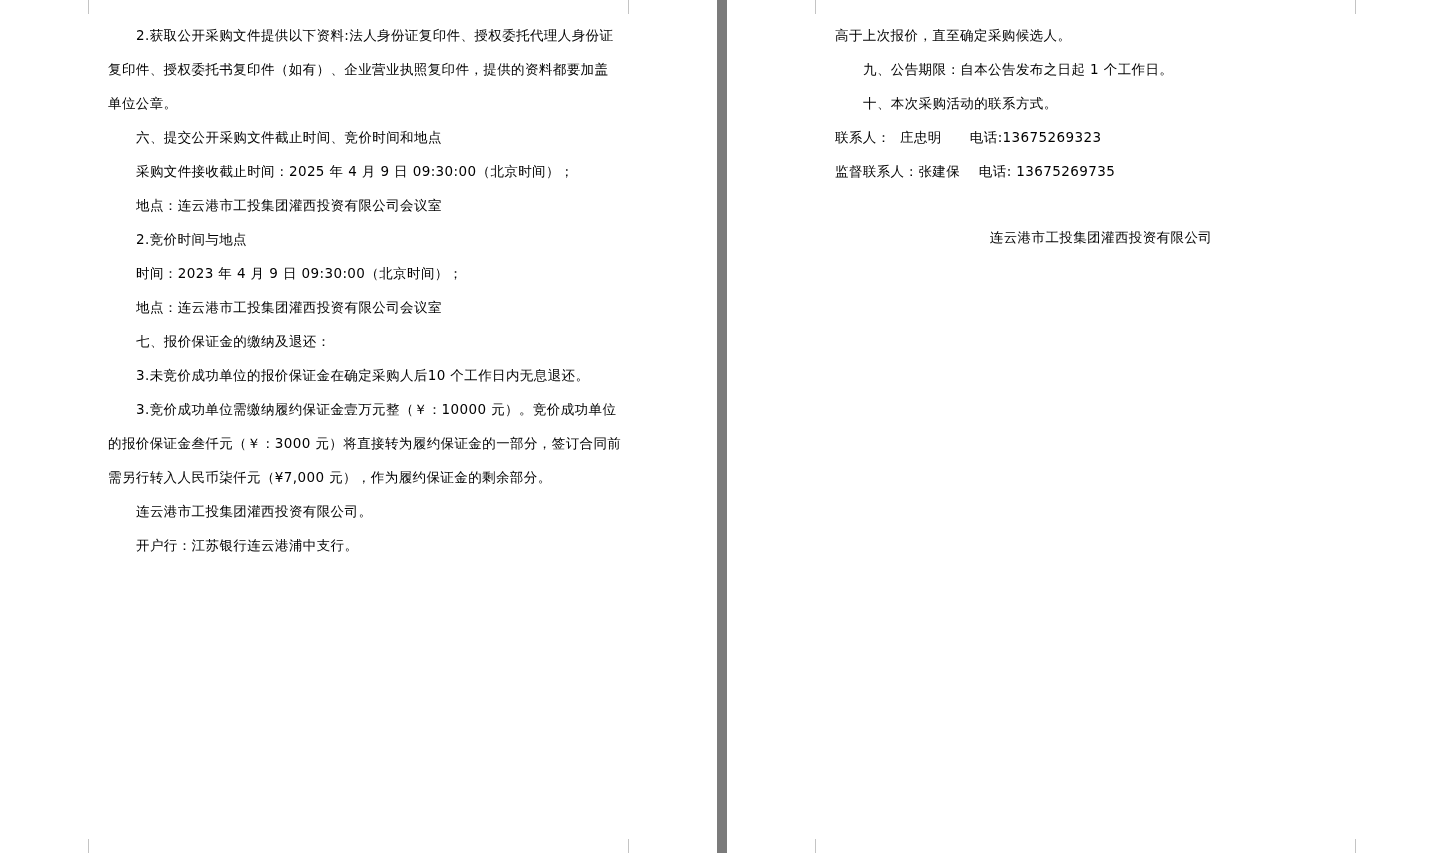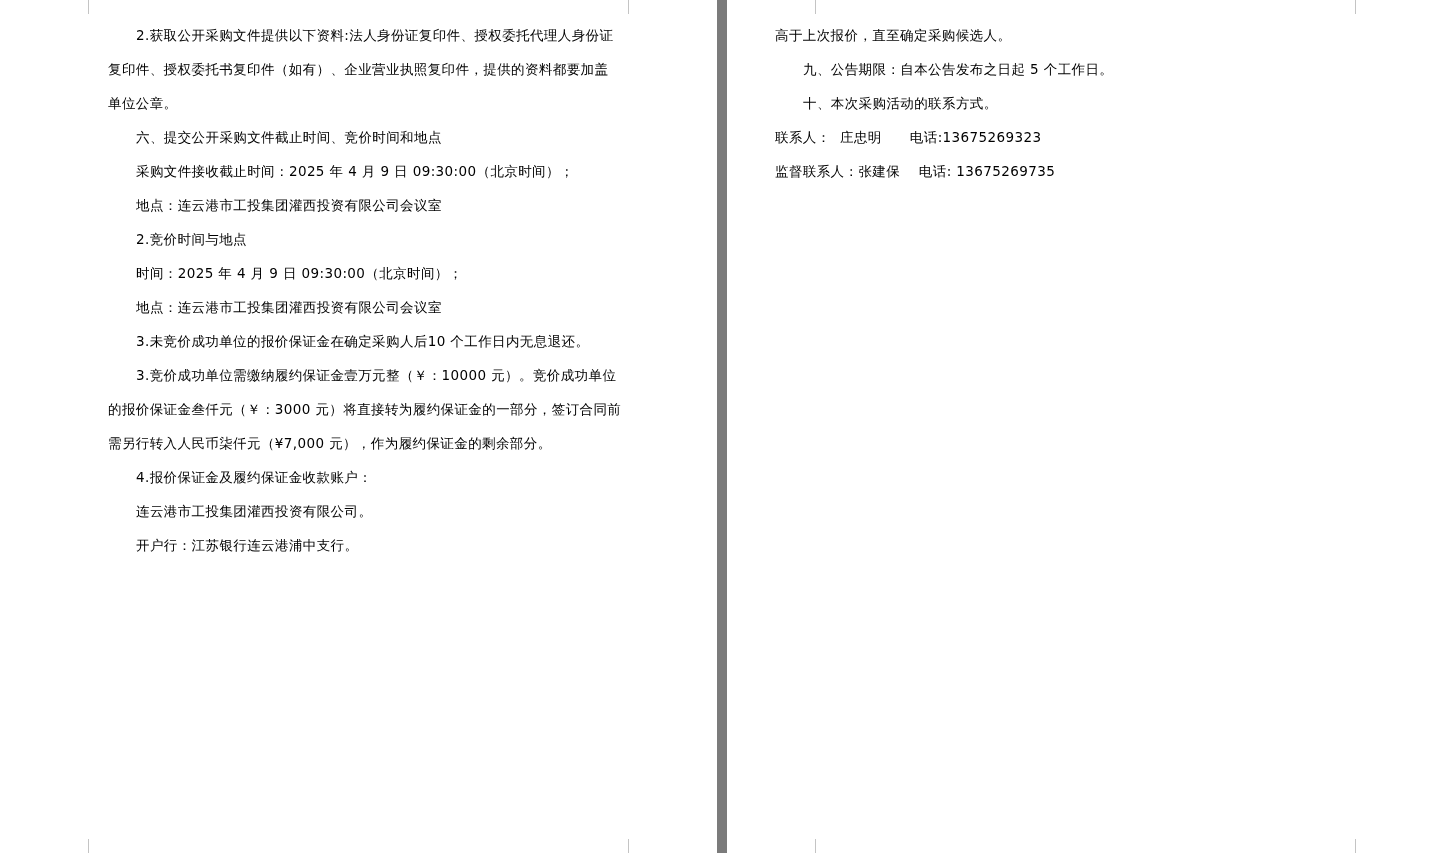--- a/index.html
+++ b/index.html
@@ -22,21 +22,21 @@
   }
   .page {
     position: relative;
     background: #ffffff;
     width: 717px;
     height: 853px;
     box-sizing: border-box;
     overflow: hidden;
   }
   .page-left  { padding: 18px 95px 0 108px; }
-  .page-right { padding: 18px 95px 0 48px; }
+  .page-right { padding: 18px 95px 0 108px; }
 
   
   .mark {
     position: absolute;
     border-color: #c9c9c9;
     border-style: solid;
     border-width: 0;
     width: 14px;
     height: 14px;
   }
@@ -75,42 +75,43 @@
     <div class="mark tr"></div>
     <div class="mark bl"></div>
     <div class="mark br"></div>
 
     <div class="body-text">
       <p class="ind">2.获取公开采购文件提供以下资料:法人身份证复印件、授权委托代理人身份证复印件、授权委托书复印件（如有）、企业营业执照复印件，提供的资料都要加盖单位公章。</p>
       <p class="ind">六、提交公开采购文件截止时间、竞价时间和地点</p>
       <p class="ind">采购文件接收截止时间：2025 年 4 月 9 日 09:30:00（北京时间）；</p>
       <p class="ind">地点：连云港市工投集团灌西投资有限公司会议室</p>
       <p class="ind">2.竞价时间与地点</p>
-      <p class="ind">时间：2025 年 4 月 9 日 09:30:00（北京时间）；</p>
+      <p class="ind">时间：2023 年 4 月 9 日 09:30:00（北京时间）；</p>
       <p class="ind">地点：连云港市工投集团灌西投资有限公司会议室</p>
+      <p class="ind">七、报价保证金的缴纳及退还：</p>
       <p class="ind">3.未竞价成功单位的报价保证金在确定采购人后10 个工作日内无息退还。</p>
       <p class="ind">3.竞价成功单位需缴纳履约保证金壹万元整（￥：10000 元）。竞价成功单位的报价保证金叁仟元（￥：3000 元）将直接转为履约保证金的一部分，签订合同前需另行转入人民币柒仟元（¥7,000 元），作为履约保证金的剩余部分。</p>
-      <p class="ind">4.报价保证金及履约保证金收款账户：</p>
       <p class="ind">连云港市工投集团灌西投资有限公司。</p>
       <p class="ind">开户行：江苏银行连云港浦中支行。</p>
 
     </div>
   </div>
 
   <div class="page page-right">
     <div class="mark tl"></div>
     <div class="mark tr"></div>
     <div class="mark bl"></div>
     <div class="mark br"></div>
 
     <div class="body-text">
       <p>高于上次报价，直至确定采购候选人。</p>
-      <p class="ind">九、公告期限：自本公告发布之日起 5 个工作日。</p>
+      <p class="ind">九、公告期限：自本公告发布之日起 1 个工作日。</p>
       <p class="ind">十、本次采购活动的联系方式。</p>
       <p>联系人：  庄忠明      电话:13675269323</p>
       <p>监督联系人：张建保    电话: 13675269735</p>
 
       <div class="right-block">
+        <p class="sign-line company">连云港市工投集团灌西投资有限公司</p>
       </div>
     </div>
   </div>
 
 </div>
 
 </body></html>

